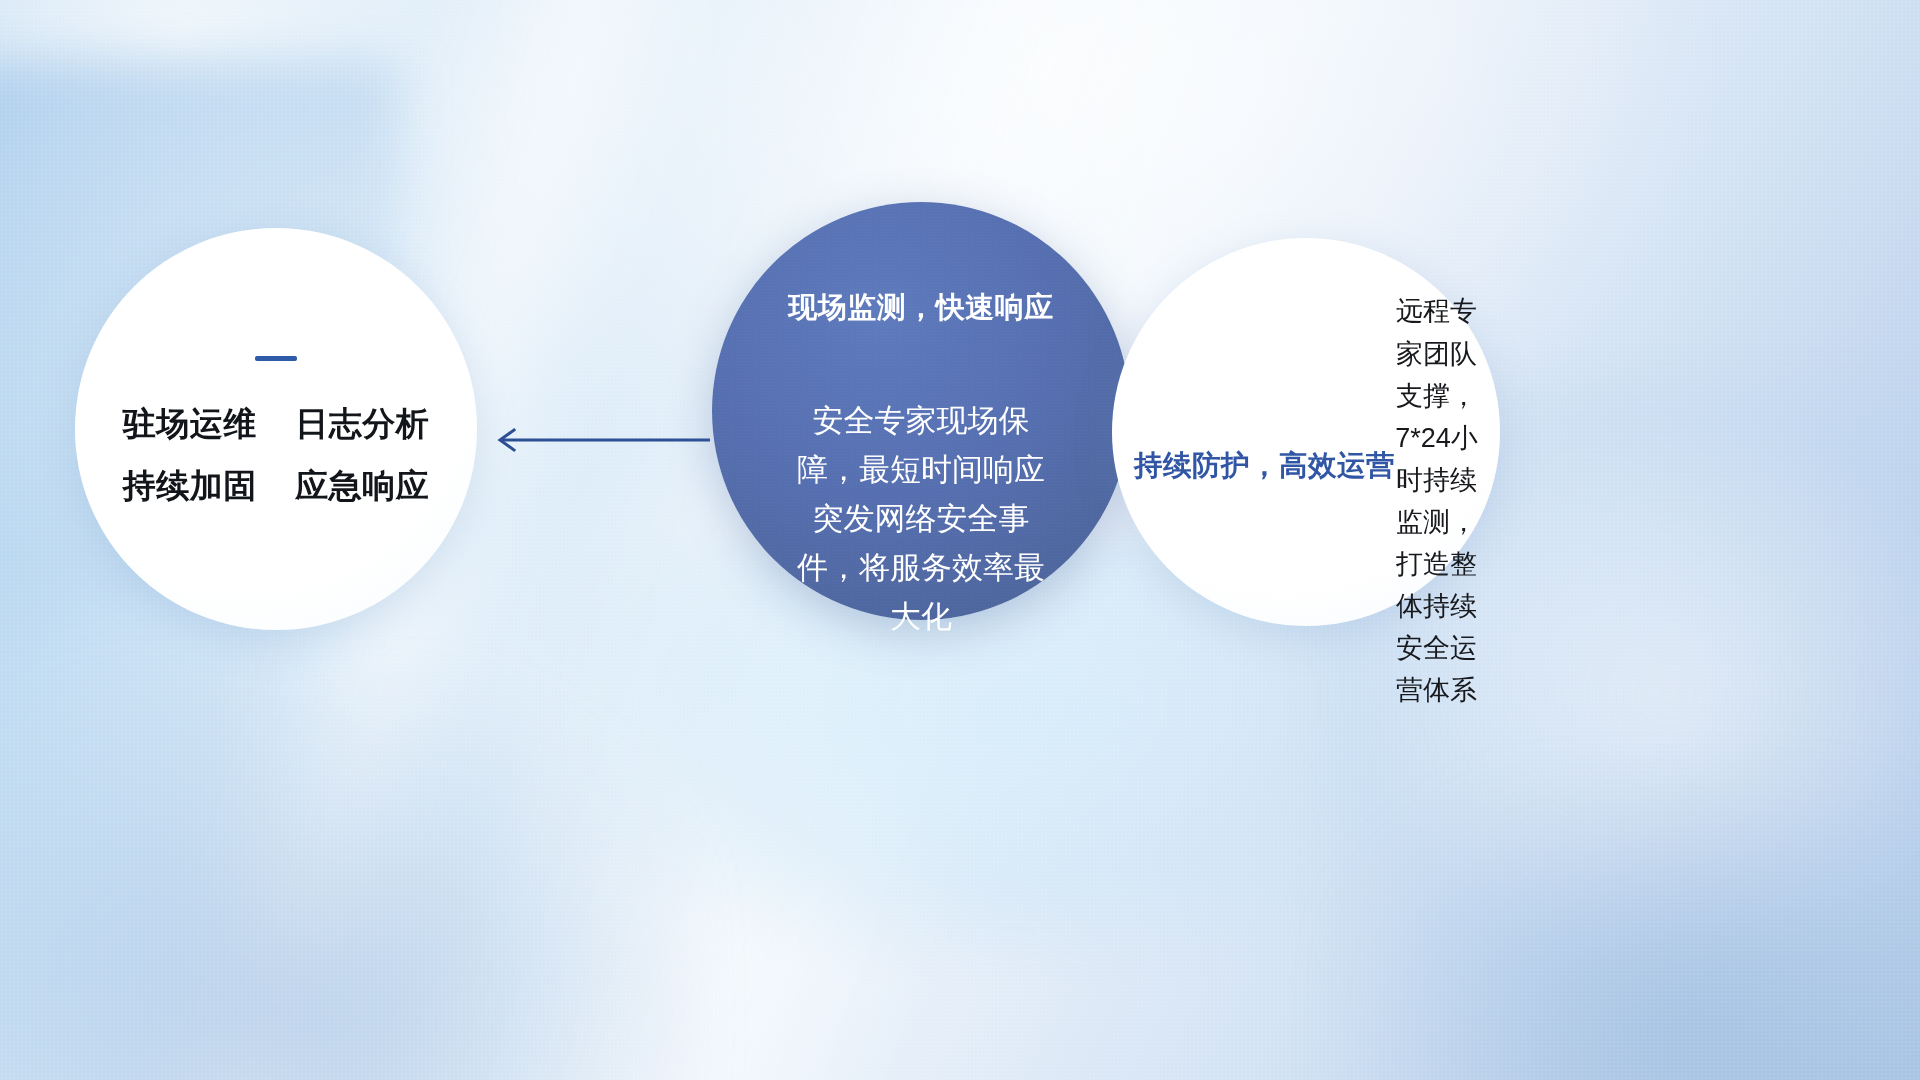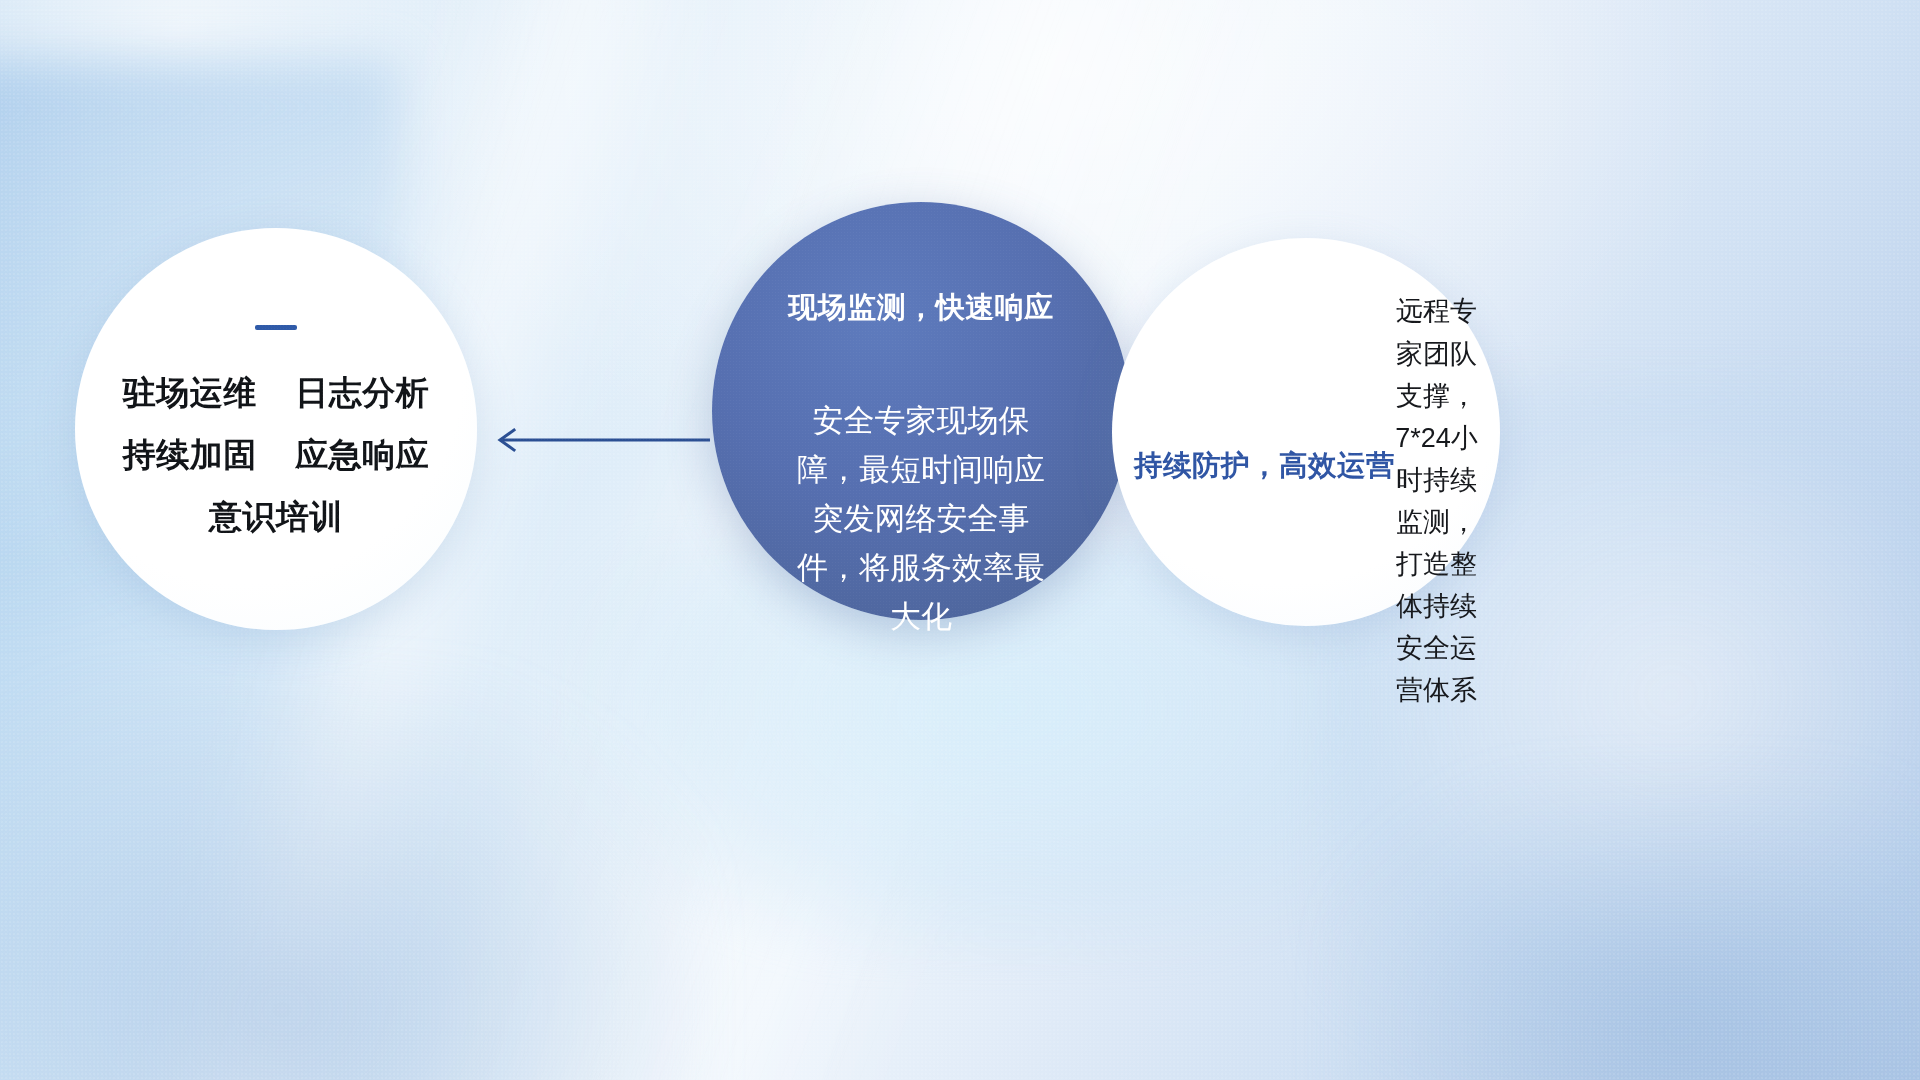--- a/index.html
+++ b/index.html
@@ -170,21 +170,20 @@
   <div class="bg-grain"></div>
 </div>
 
 <div id="stage">
 
   <div class="circle" id="circle-left">
     <div class="dash"></div>
     <div class="left-lines">
       <div class="left-line">驻场运维    日志分析</div>
       <div class="left-line">持续加固    应急响应</div>
-      <div class="left-line">意识培训</div>
     </div>
   </div>
 
   <div id="flow-arrow">
     <svg width="222" height="32" viewBox="0 0 222 32" aria-hidden="true">
       <line x1="222" y1="16" x2="14" y2="16" stroke="#2b4f93" stroke-width="3"></line>
       <polyline points="26,6 12,16 26,26" fill="none" stroke="#2b4f93" stroke-width="3" stroke-linecap="square"></polyline>
     </svg>
   </div>
 

